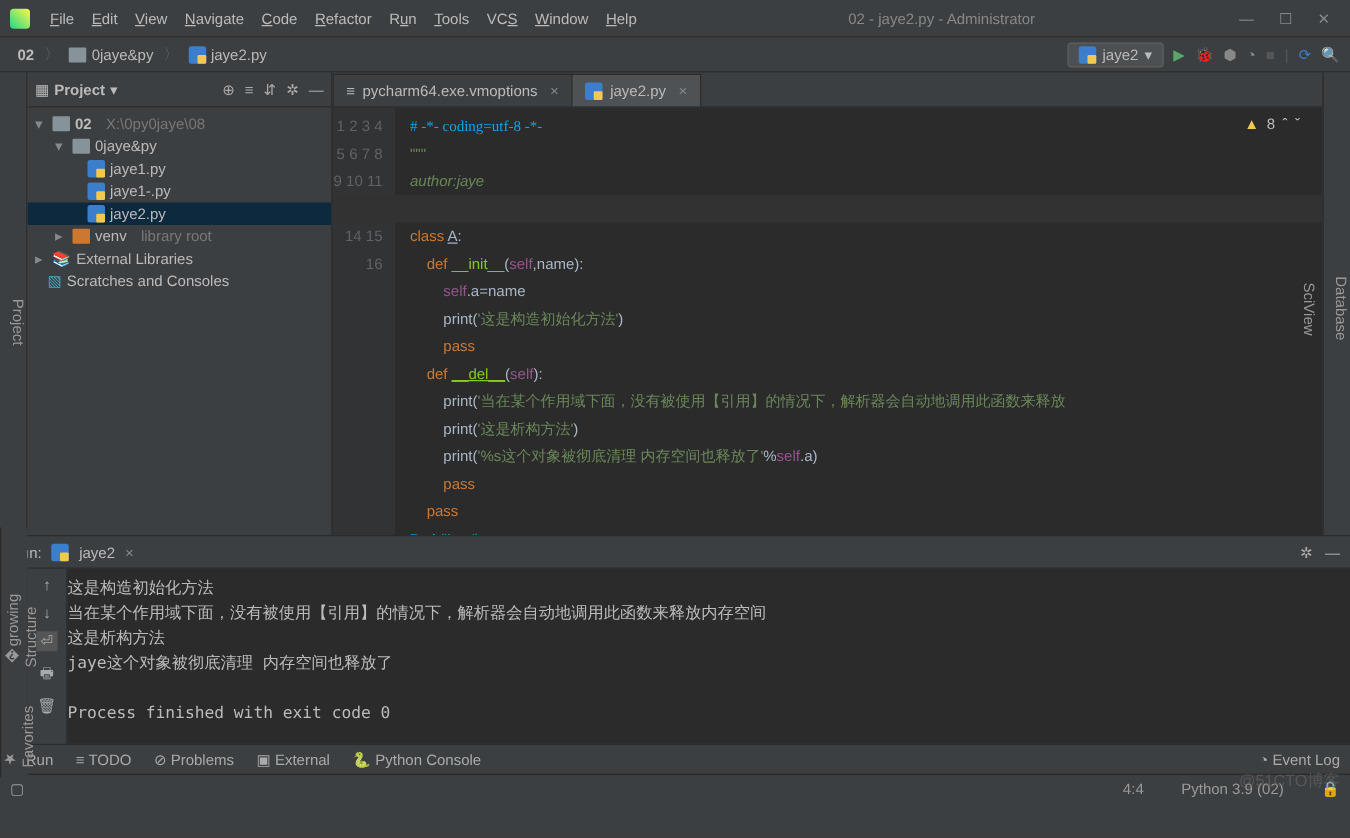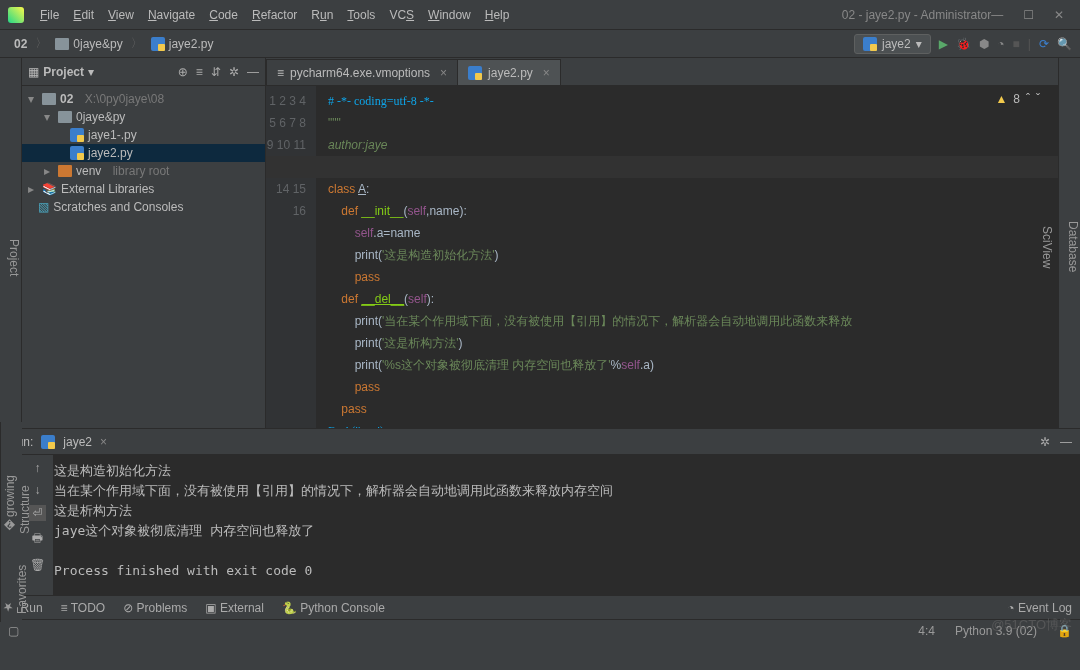--- a/index.html
+++ b/index.html
@@ -2,21 +2,21 @@
 <html><head>
 <meta charset="utf-8">
 <style>
 * { margin:0; padding:0; box-sizing:border-box; font-family:"Segoe UI",Arial,sans-serif; font-size:12px; }
 body { width:1080px; height:670px; background:#3c3f41; color:#bbb; overflow:hidden; position:relative; }
 .titlebar { height:30px; background:#3c3f41; display:flex; align-items:center; padding:0 8px; border-bottom:1px solid #2b2b2b; }
 .titlebar .logo { width:16px; height:16px; background:linear-gradient(45deg,#21d789,#fcf84a); border-radius:3px; margin-right:10px; }
 .titlebar .menus { display:flex; gap:2px; }
 .titlebar .menus span { padding:3px 6px; cursor:pointer; }
 .titlebar .menus span u { text-decoration:underline; }
-.titlebar .title { flex:1; text-align:right; color:#888; }
+.titlebar .title { flex:1; text-align:center; color:#888; }
 .titlebar .winbtns { display:flex; gap:20px; padding-right:8px; color:#888; }
 .navbar { height:28px; background:#3c3f41; display:flex; align-items:center; padding:0 8px; border-bottom:1px solid #2b2b2b; }
 .navbar .crumbs { display:flex; align-items:center; gap:2px; }
 .navbar .crumbs .chip { padding:2px 6px; display:flex; align-items:center; gap:4px; }
 .navbar .crumbs .sep { color:#666; }
 .navbar .r { margin-left:auto; display:flex; align-items:center; gap:8px; }
 .navbar .runsel { background:#4c5052; border:1px solid #5e6060; border-radius:3px; padding:2px 8px; display:flex; align-items:center; gap:5px; }
 .icon-py { width:14px; height:14px; display:inline-block; background:#3b7ecb; border-radius:2px; position:relative; }
 .icon-py::after { content:""; position:absolute; right:0; bottom:0; width:7px; height:7px; background:#f2c94c; border-radius:1px; }
 .icon-folder { width:14px; height:12px; background:#87939a; border-radius:1px; display:inline-block; }
@@ -56,21 +56,21 @@
 .runpanel { border-top:1px solid #2b2b2b; background:#2b2b2b; }
 .runhead { height:26px; background:#3c3f41; display:flex; align-items:center; padding:0 8px; gap:8px; border-bottom:1px solid #2b2b2b; }
 .runhead .r { margin-left:auto; display:flex; gap:10px; color:#aaa; }
 .runbody { display:flex; height:140px; }
 .runlt { width:22px; background:#3c3f41; display:flex; flex-direction:column; align-items:center; padding-top:6px; gap:10px; }
 .runlt2 { width:32px; background:#3c3f41; display:flex; flex-direction:column; align-items:center; padding-top:6px; gap:8px; border-right:1px solid #2b2b2b; }
 .runout { flex:1; padding:6px 0; font-family:Consolas,monospace; font-size:13px; color:#bbb; line-height:20px; white-space:pre; }
 .bottombar { height:24px; background:#3c3f41; border-top:1px solid #2b2b2b; display:flex; align-items:center; padding:0 8px; gap:18px; color:#aaa; }
 .bottombar .r { margin-left:auto; display:flex; gap:14px; align-items:center; }
 .status { height:22px; background:#3c3f41; border-top:1px solid #2b2b2b; display:flex; align-items:center; padding:0 8px; color:#999; }
-.status .r { margin-left:auto; display:flex; gap:20px; }
+.status .r { margin-left:auto; display:flex; gap:30px; }
 .sidelabel { position:absolute; left:0; bottom:48px; width:22px; background:#3c3f41; writing-mode:vertical-rl; transform:rotate(180deg); display:flex; gap:18px; padding:8px 0; color:#999; border-right:1px solid #2b2b2b; }
 .watermark { position:absolute; right:8px; bottom:36px; color:#666; font-size:13px; opacity:.6; }
 </style>
 </head>
 <body>
 
 <div class="titlebar">
   <div class="logo"></div>
   <div class="menus">
     <span><u>F</u>ile</span>
@@ -141,20 +141,24 @@
         <span>✲</span>
         <span>—</span>
       </div>
     </div>
     <div class="tree">
       <div class="row" style="padding-left:6px"><span class="arrow">▾</span><span class="icon-folder"></span> <b class="lbl">02</b>&nbsp;<span class="muted">X:\0py0jaye\08</span></div>
       <div class="row" style="padding-left:22px">
           <span class="arrow">▾</span>
           <span class="icon-folder"></span> 
           <span class="lbl">0jaye&amp;py</span>
+        </div>
+      <div class="row" style="padding-left:48px">
+          <span class="icon-py"></span> 
+          <span class="lbl">jaye1.py</span>
         </div>
       <div class="row" style="padding-left:48px">
           <span class="icon-py"></span> 
           <span class="lbl">jaye1-.py</span>
         </div>
       <div class="row sel" style="padding-left:48px">
           <span class="icon-py"></span> 
           <span class="lbl">jaye2.py</span>
         </div>
       <div class="row" style="padding-left:22px"><span class="arrow">▸</span><span class="icon-folder orange"></span> <span class="lbl">venv</span>&nbsp;<span class="muted">library root</span></div>

